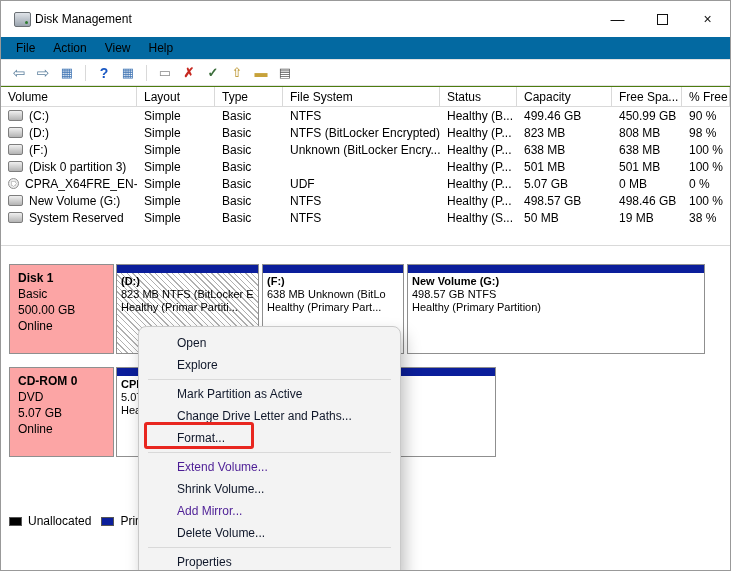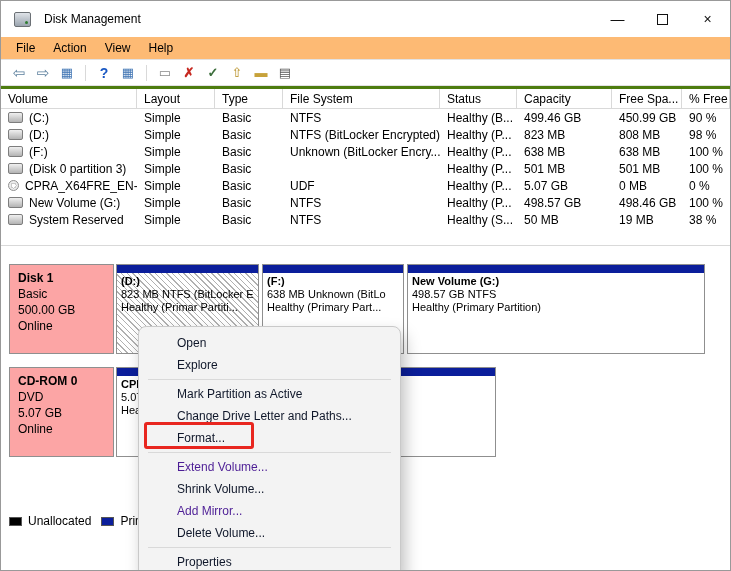--- a/index.html
+++ b/index.html
@@ -1,50 +1,50 @@
 <!DOCTYPE html>
 <html><head>
 <meta charset="utf-8">
 <style>
   html,body{margin:0;padding:0;background:#fff;}
   body{font-family:"Liberation Sans",sans-serif;font-size:12px;color:#000;}
   .window{position:relative;width:731px;height:571px;box-sizing:border-box;border:1px solid #999;background:#fff;overflow:hidden;}
 
   
   .titlebar{position:absolute;top:0;left:0;right:0;height:36px;display:flex;align-items:center;justify-content:space-between;background:#fff;}
-  .tb-left{display:flex;align-items:center;gap:13px;padding-left:13px;}
+  .tb-left{display:flex;align-items:center;gap:4px;padding-left:13px;}
   .app-icon{width:15px;height:13px;border:1px solid #6b7075;border-radius:2px;background:linear-gradient(#dfe3e8,#9aa4af);position:relative;}
   .app-icon::after{content:"";position:absolute;right:2px;bottom:2px;width:3px;height:3px;border-radius:50%;background:#2f7d32;}
   .tb-title{font-size:12px;}
   .tb-controls{display:flex;height:36px;}
   .tb-btn{width:45px;height:36px;display:flex;align-items:center;justify-content:center;font-size:14px;color:#111;}
   .maxbox{width:9px;height:9px;border:1px solid #111;display:inline-block;}
 
   
-  .menubar{position:absolute;top:36px;left:0;right:0;height:22px;display:flex;align-items:center;padding-left:6px;background:#fdba74;}
+  .menubar{position:absolute;top:36px;left:0;right:0;height:22px;display:flex;align-items:center;padding-left:6px;background:#0369a1;}
   .menu-item{padding:2px 9px;}
 
   
   .toolbar{position:absolute;top:58px;left:0;right:0;height:27px;box-sizing:border-box;border-top:1px solid #e2e2e2;border-bottom:1px solid #e2e2e2;display:flex;align-items:center;padding-left:7px;gap:2px;background:#fff;}
   .ticon{width:22px;height:20px;display:flex;align-items:center;justify-content:center;font-size:13px;}
   .tsep{width:1px;height:16px;background:#d9d9d9;margin:0 5px;}
   .c-arrow{color:#5b7f9d;font-size:15px;}
   .c-panel{color:#3f74b3;}
   .c-help{color:#1857c3;font-weight:bold;font-size:14px;}
   .c-tip{color:#8a8a8a;}
   .c-del{color:#c62820;font-weight:bold;}
   .c-chk{color:#3c6e3c;font-weight:bold;}
   .c-open{color:#b58c1e;}
   .c-drv{color:#c7a23a;}
   .c-lst{color:#555;}
 
   
   .vtable{position:absolute;top:85px;left:0;right:0;}
   .thead,.trow{display:grid;grid-template-columns:136px 78px 68px 157px 77px 95px 70px 1fr;}
-  .thead{height:19px;border-top:3px solid #4d7c0f;border-bottom:1px solid #d9d9d9;}
+  .thead{height:19px;border-top:1px solid #4d7c0f;border-bottom:1px solid #d9d9d9;}
   .th{display:flex;align-items:center;padding-left:7px;border-right:1px solid #d9d9d9;overflow:hidden;white-space:nowrap;}
   .trow{height:17px;}
   .td{display:flex;align-items:center;padding-left:7px;overflow:hidden;white-space:nowrap;}
   .td.vol{gap:6px;}
   .drive-ic{width:13px;height:9px;border:1px solid #7d7d7d;border-radius:2px;background:linear-gradient(#f0f0f0,#b3b3b3);flex:none;}
   .cd-ic{width:11px;height:11px;border-radius:50%;border:1px solid #8f8f8f;background:radial-gradient(circle,#ffffff 0 2px,#c9c9c9 2px 3px,#ececec 3px 5px,#b9b9b9 5px);flex:none;box-sizing:border-box;}
 
   
   .graph{position:absolute;top:244px;left:0;right:0;bottom:0;border-top:1px solid #d9d9d9;background:#fff;}
   .disk-row{position:absolute;left:8px;display:flex;height:90px;}

